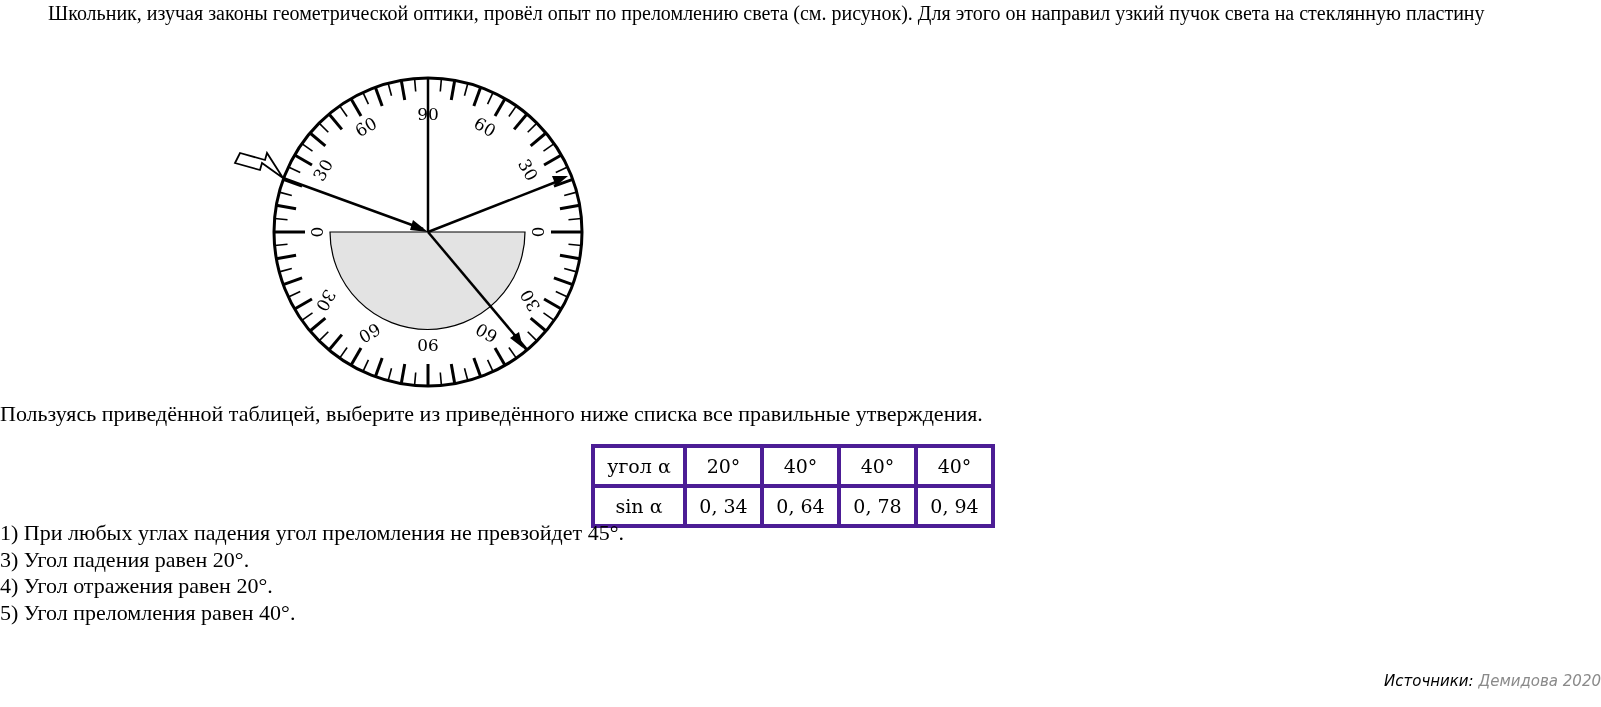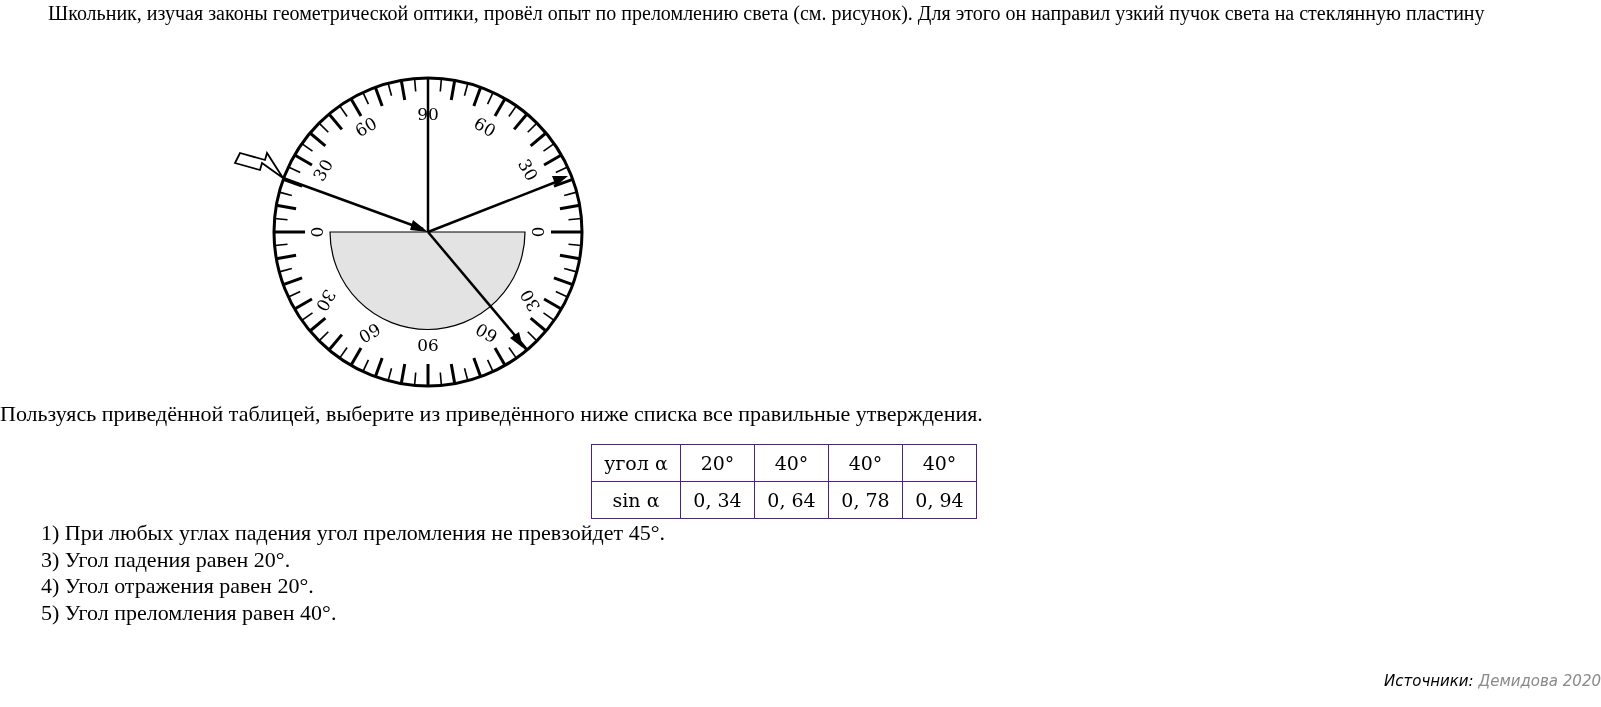--- a/index.html
+++ b/index.html
@@ -3,25 +3,25 @@
 <meta charset="utf-8">
 <style>
   html, body { margin: 0; padding: 0; background: #ffffff; }
   body { width: 1601px; height: 707px; position: relative; overflow: hidden;
          font-family: "Liberation Serif", "DejaVu Serif", serif; color: #000; }
   .task-text { position: absolute; left: 0; top: 0; width: 1560px; font-size: 20px; line-height: 27px; margin-left: 48px; }
   .diagram { position: absolute; left: 225px; top: 70px; }
   .instruction { position: absolute; left: 0; top: 400px; font-size: 22px; line-height: 27px; }
   table.sin-table { position: absolute; left: 591px; top: 444px; border-collapse: collapse;
                     font-family: "DejaVu Serif", serif; font-size: 19px; }
-  table.sin-table td { border: 1px solid #4c1d95; padding: 0 8px; height: 36px; text-align: center; }
+  table.sin-table td { border: 4px solid #4c1d95; padding: 0 8px; height: 36px; text-align: center; }
   table.sin-table td.hdr { width: 72px; }
   table.sin-table td.val { width: 57px; margin-left: 46px; }
   .options { position: absolute; left: 0; top: 520px; font-size: 22px; line-height: 26.5px; }
-  .options div { white-space: nowrap; margin-left: 41px; }
+  .options div { white-space: nowrap; }
   .source { position: absolute; right: 0; top: 672px; font-family: "DejaVu Sans", sans-serif;
             font-style: italic; font-size: 15px; margin-left: 28px; }
   .source .src-label { color: #000; }
   .source .src-value { color: #8a8a8a; }
 </style>
 </head>
 <body>
 
 <div class="task-text">Школьник, изучая законы геометрической оптики, провёл опыт по преломлению света (см. рисунок). Для этого он направил узкий пучок света на стеклянную пластину</div>
 

